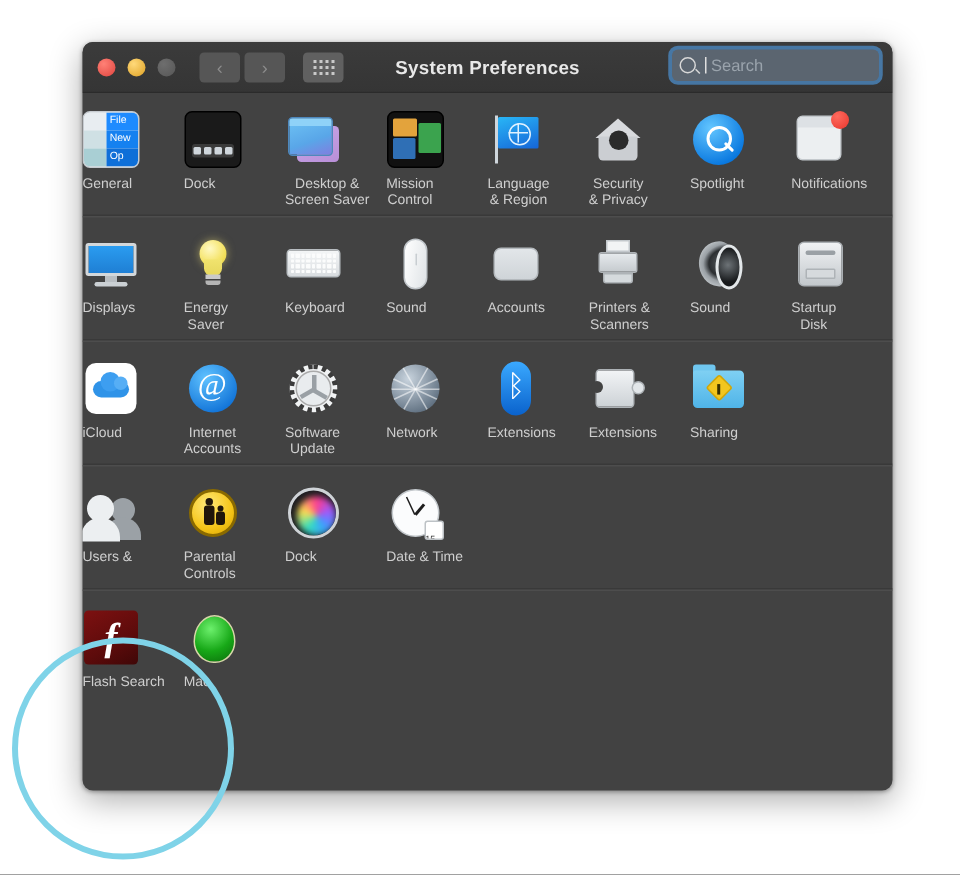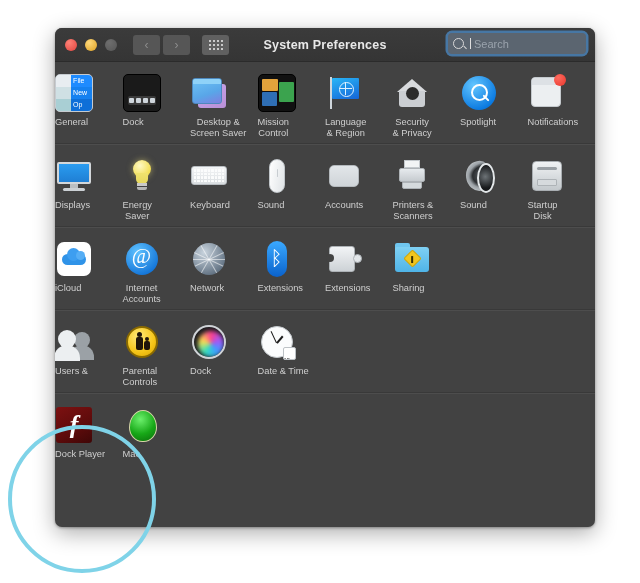--- a/index.html
+++ b/index.html
@@ -849,20 +849,31 @@
 
       <div class="pane">
         <div class="ico i-internet">
           <span class="ball"></span>
             <span class="at">@</span>
         </div>
         <div class="plabel">Internet
 Accounts</div>
       </div>
 
+      <div class="pane">
+        <div class="ico i-update">
+          <span class="gear"></span>
+            <span class="inner"></span>
+          <span class="fan1"></span>
+            <span class="fan2"></span>
+            <span class="fan3"></span>
+        </div>
+        <div class="plabel">Software
+Update</div>
+      </div>
 
       <div class="pane">
         <div class="ico i-network">
           <span class="globe"></span>
           <span class="mesh">
               <i></i>
               <i></i>
               <i></i>
               <i></i>
               <i></i>
@@ -947,21 +958,21 @@
       <div class="pane"></div>
       <div class="pane"></div>
     </div>
 
     <div class="pane-row last">
       <div class="pane">
         <div class="ico i-flash">
           <span class="sq"></span>
             <span class="f">f</span>
         </div>
-        <div class="plabel">Dock Player</div>
+        <div class="plabel">Flash Search</div>
       </div>
 
       <div class="pane">
         <div class="ico i-green">
           <span class="blob"></span>
         </div>
         <div class="plabel">Mac</div>
       </div>
     </div>
 

